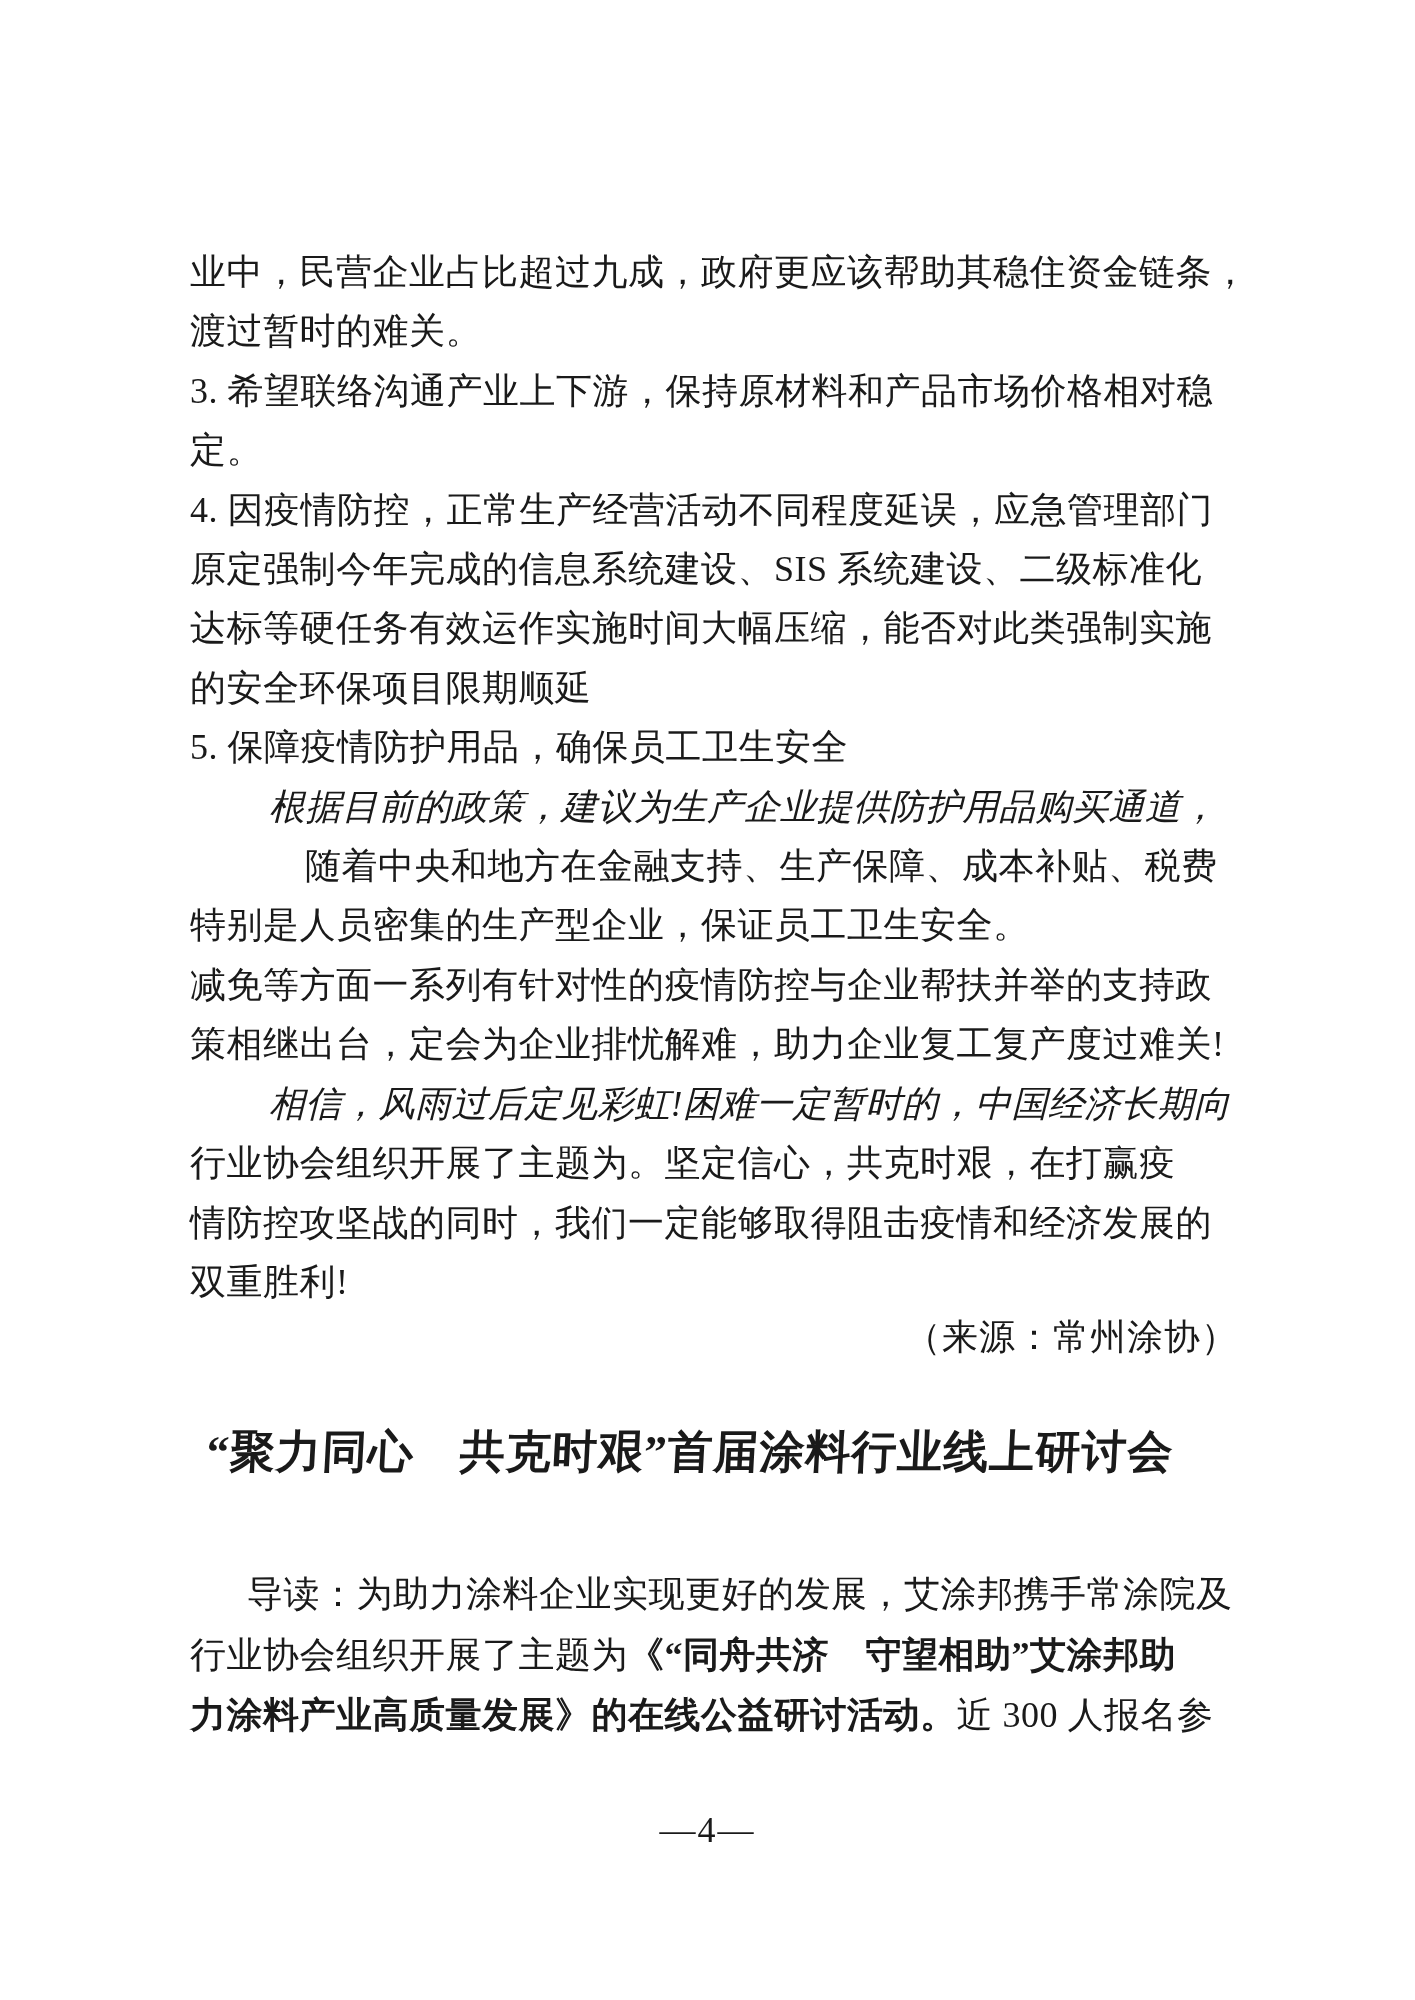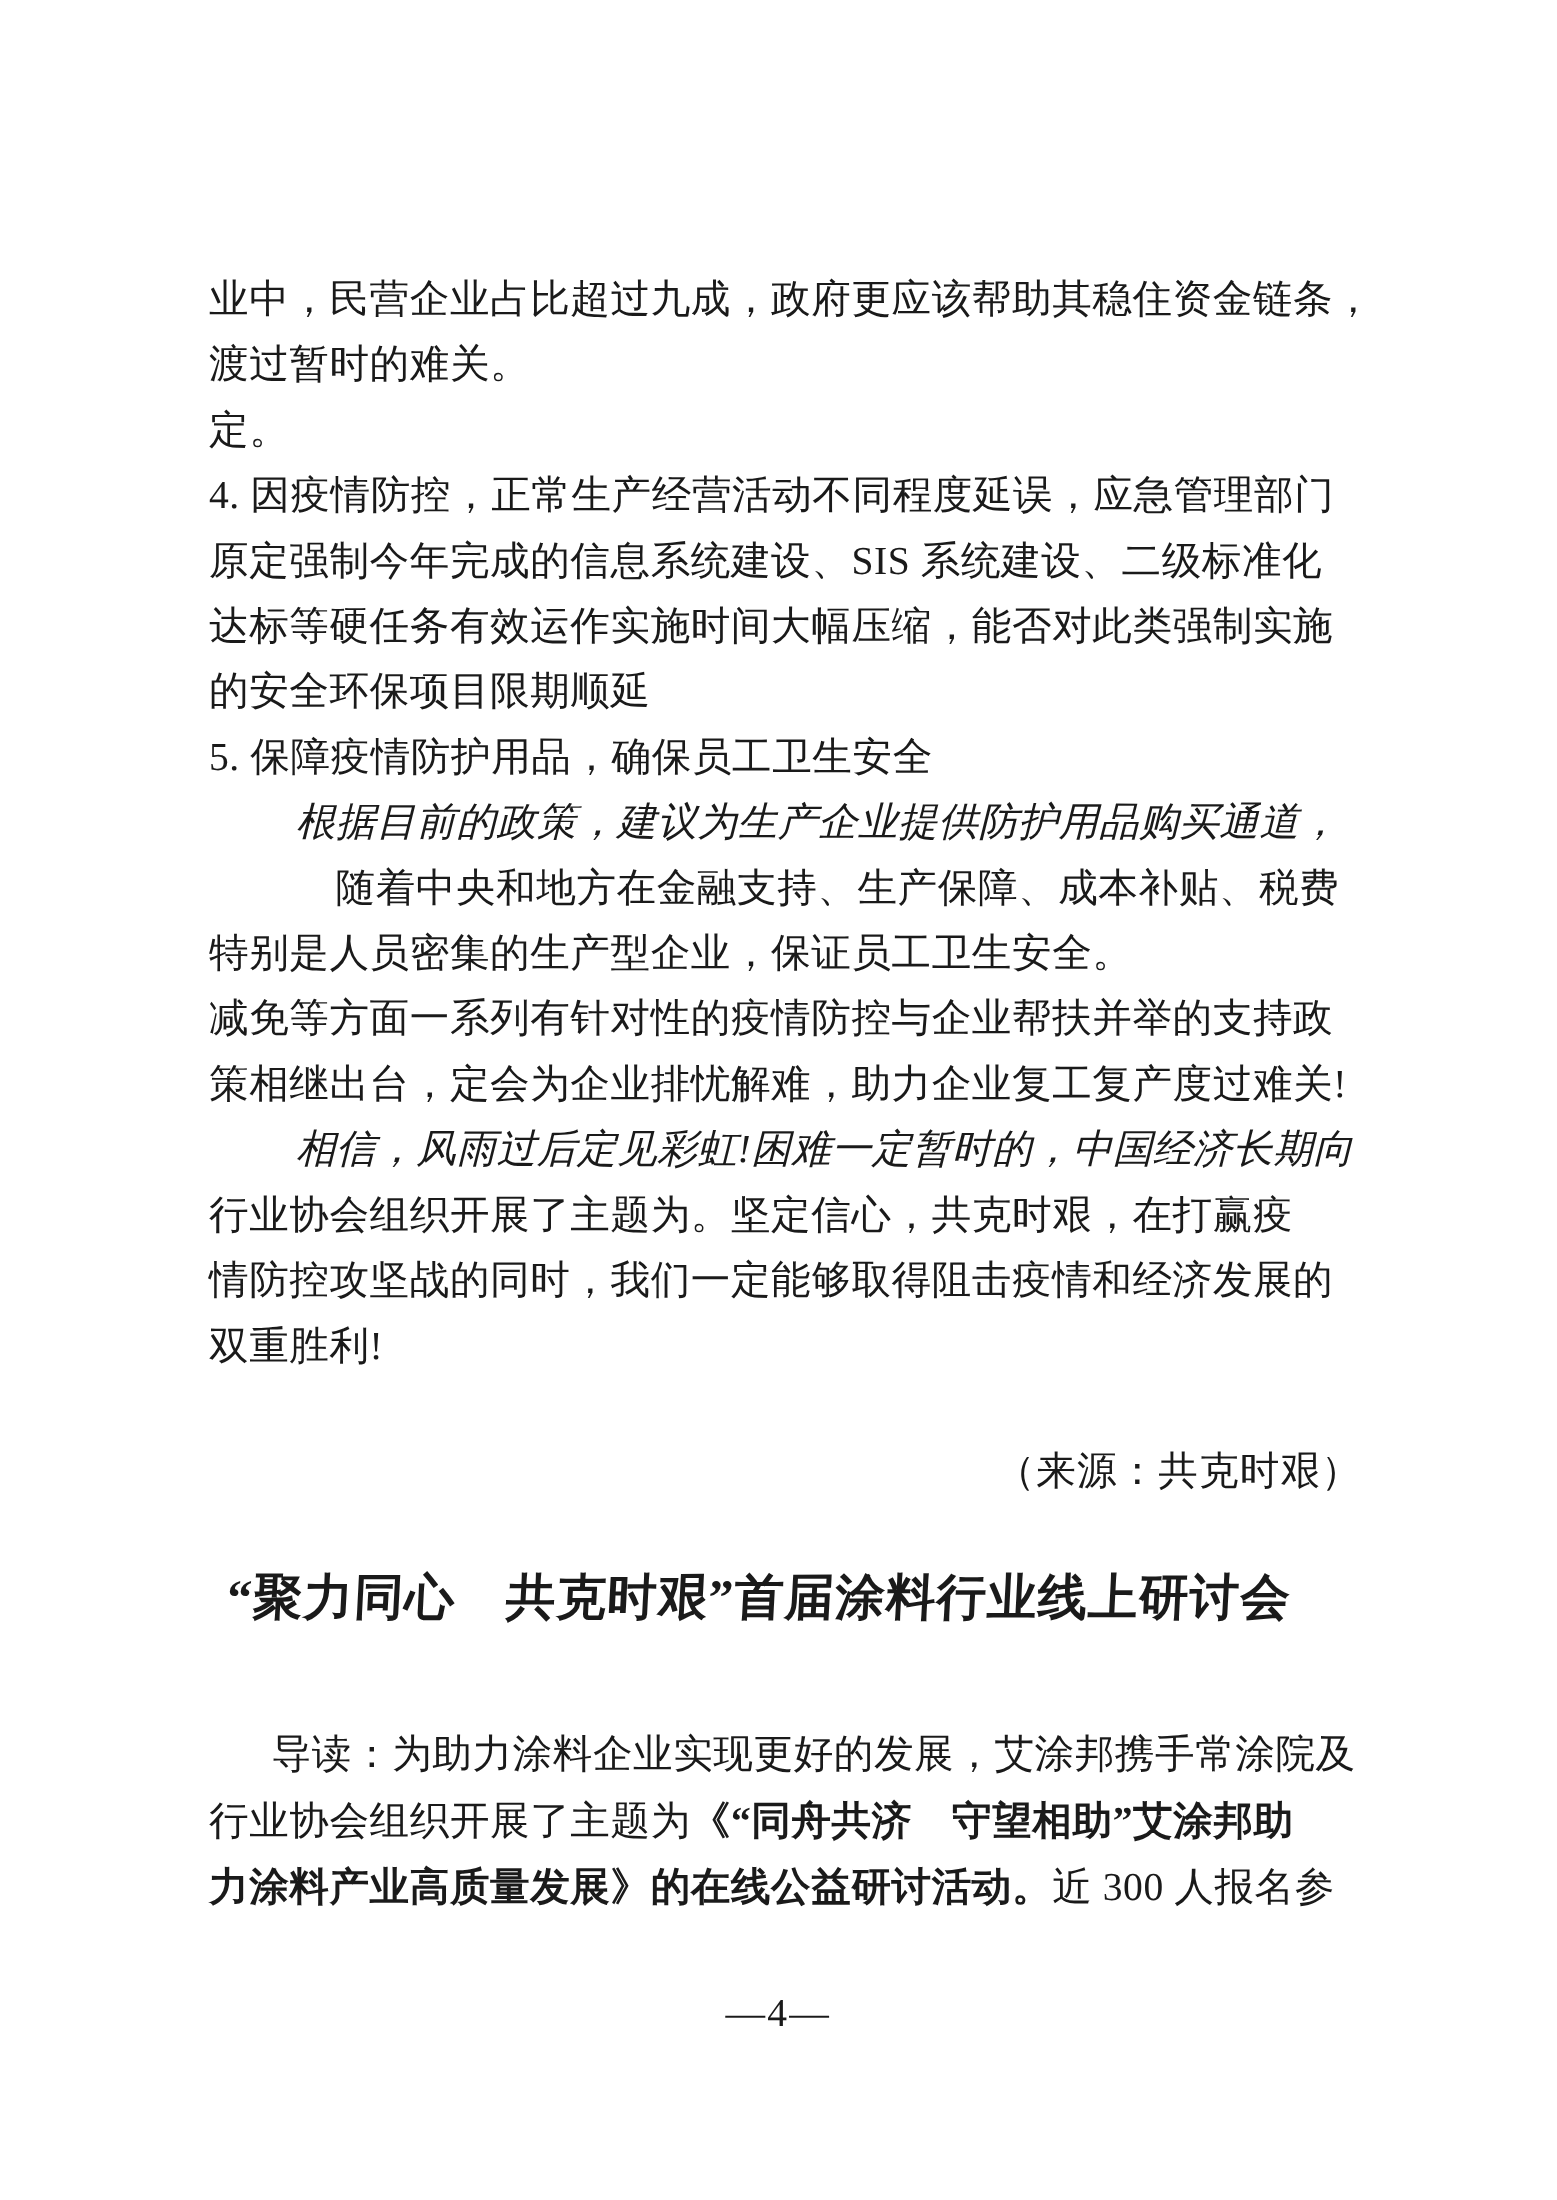--- a/index.html
+++ b/index.html
@@ -85,38 +85,39 @@
   }
 </style>
 </head>
 <body>
 
 <div class="page">
 
   <div class="body-block">
     <p class="line">业中，民营企业占比超过九成，政府更应该帮助其稳住资金链条，</p>
     <p class="line">渡过暂时的难关。</p>
+    <p class="line">3. 希望联络沟通产业上下游，保持原材料和产品市场价格相对稳</p>
     <p class="line">定。</p>
     <p class="line">4. 因疫情防控，正常生产经营活动不同程度延误，应急管理部门</p>
     <p class="line">原定强制今年完成的信息系统建设、SIS 系统建设、二级标准化</p>
     <p class="line">达标等硬任务有效运作实施时间大幅压缩，能否对此类强制实施</p>
     <p class="line">的安全环保项目限期顺延</p>
     <p class="line">5. 保障疫情防护用品，确保员工卫生安全</p>
     <p class="line indent-a">根据目前的政策，建议为生产企业提供防护用品购买通道，</p>
     <p class="line indent-b">随着中央和地方在金融支持、生产保障、成本补贴、税费</p>
     <p class="line">特别是人员密集的生产型企业，保证员工卫生安全。</p>
     <p class="line">减免等方面一系列有针对性的疫情防控与企业帮扶并举的支持政</p>
     <p class="line">策相继出台，定会为企业排忧解难，助力企业复工复产度过难关!</p>
     <p class="line indent-a">相信，风雨过后定见彩虹!困难一定暂时的，中国经济长期向</p>
     <p class="line">行业协会组织开展了主题为。坚定信心，共克时艰，在打赢疫</p>
     <p class="line">情防控攻坚战的同时，我们一定能够取得阻击疫情和经济发展的</p>
     <p class="line">双重胜利!</p>
   </div>
 
-  <p class="source-line">（来源：共克时艰）</p>
+  <p class="source-line">（来源：常州涂协）</p>
 
   <h2 class="section-heading">“聚力同心　共克时艰”首届涂料行业线上研讨会</h2>
 
   <div class="intro-block">
     <p class="line indent-c">导读：为助力涂料企业实现更好的发展，艾涂邦携手常涂院及</p>
     <p class="line"><span>行业协会组织开展了主题为</span><span class="bold-run">《“同舟共济　守望相助”艾涂邦助</span></p>
     <p class="line"><span class="bold-run">力涂料产业高质量发展》的在线公益研讨活动。</span><span>近 300 人报名参</span></p>
   </div>
 
   <div class="page-footer">—4—</div>

